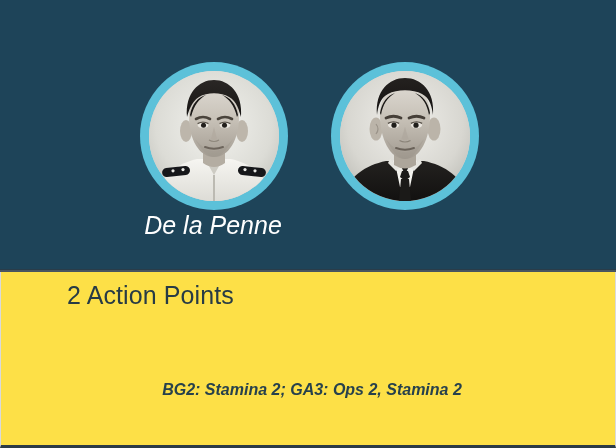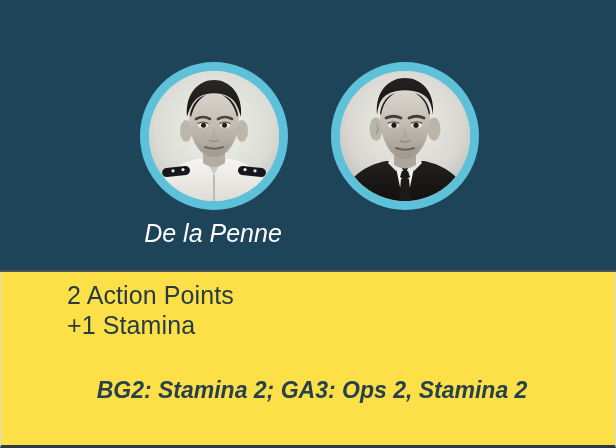--- a/index.html
+++ b/index.html
@@ -82,21 +82,20 @@
   }
   .portrait-photo {
     position: absolute;
     left: 0;
     top: 0;
     width: 130px;
     height: 130px;
   }
 
   .name-label {
-    margin-top: 8px;
     font-family: "Liberation Sans", sans-serif;
     font-style: italic;
     font-size: 25px;
     line-height: 30px;
     color: #ffffff;
     white-space: nowrap;
   }
   #name-de-la-penne { margin-left: -2px; }
   #name-bianchi { margin-left: 0px; }
 
@@ -130,21 +129,21 @@
 
   #upgrade-line {
     position: absolute;
     left: 0;
     right: 0;
     top: 105px;
     text-align: center;
     font-family: "Liberation Sans", sans-serif;
     font-style: italic;
     font-weight: bold;
-    font-size: 23px;
+    font-size: 16px;
     line-height: 26px;
     color: #27414c;
     white-space: nowrap;
     padding-left: 8px;
   }
 </style>
 </head>
 <body>
 
 <div id="card">
@@ -300,20 +299,19 @@
         </div>
       </div>
     </div>
 
   </div>
 
   <div id="stats-panel">
 
     <div id="ability-block">
       <div class="ability-line">2 Action Points</div>
-      <div class="ability-line">+1 Stamina</div>
     </div>
 
     <div id="upgrade-line">BG2: Stamina 2; GA3: Ops 2, Stamina 2</div>
 
   </div>
 
 </div>
 
 </body></html>

